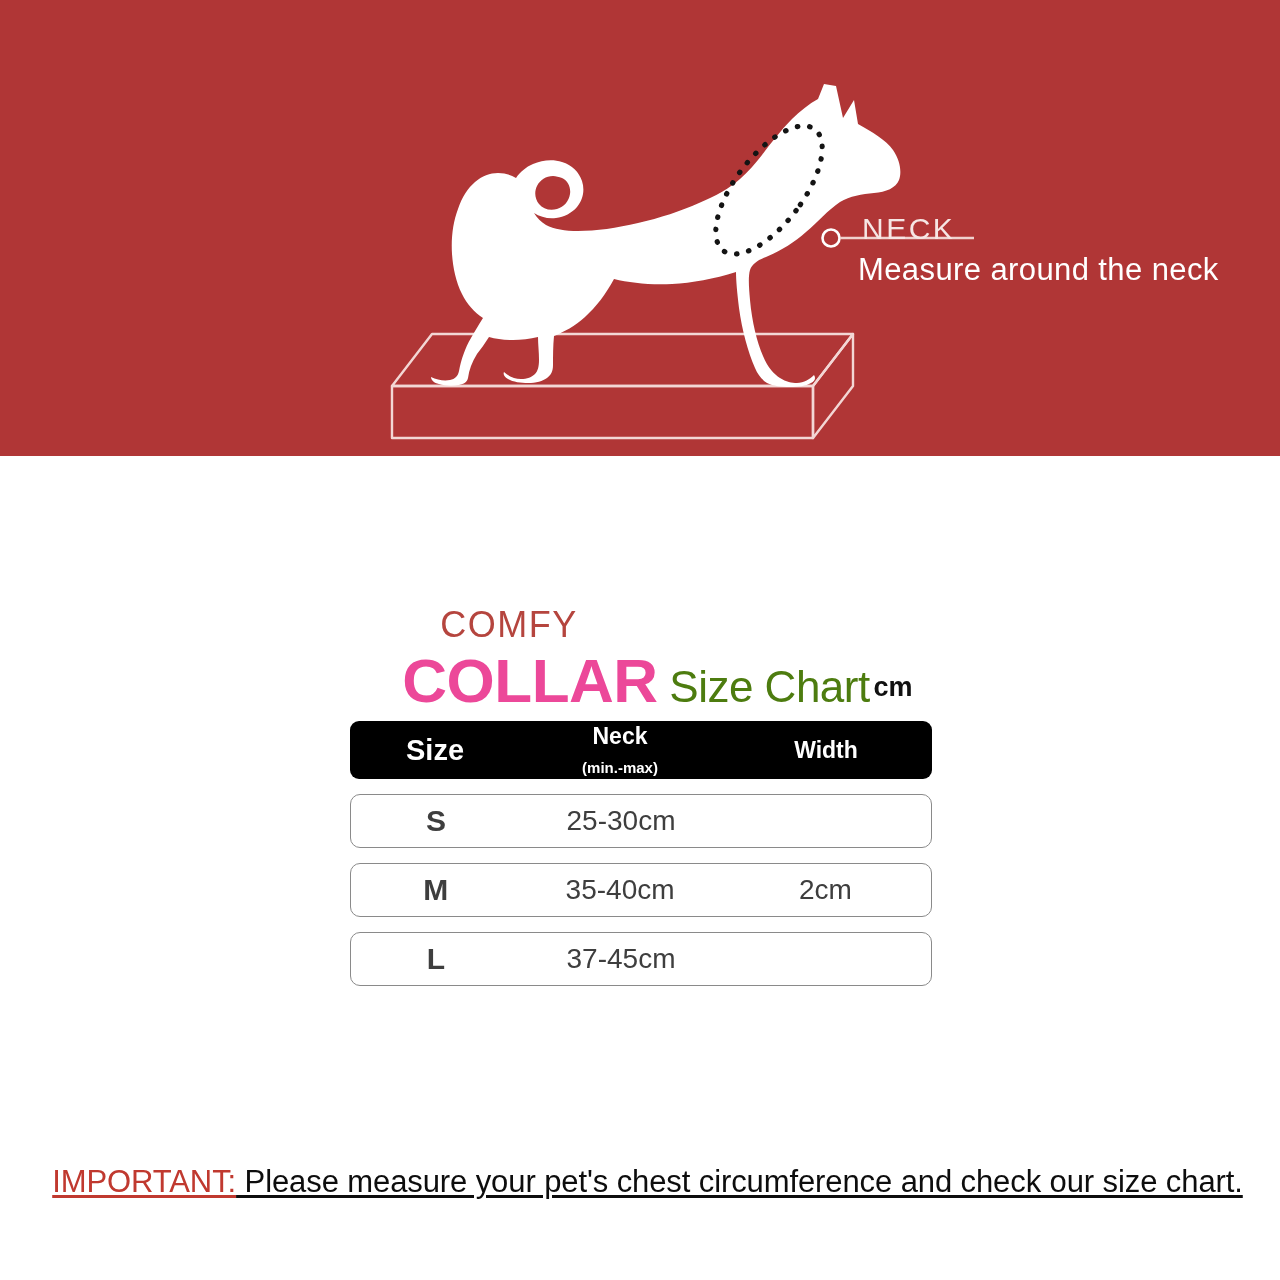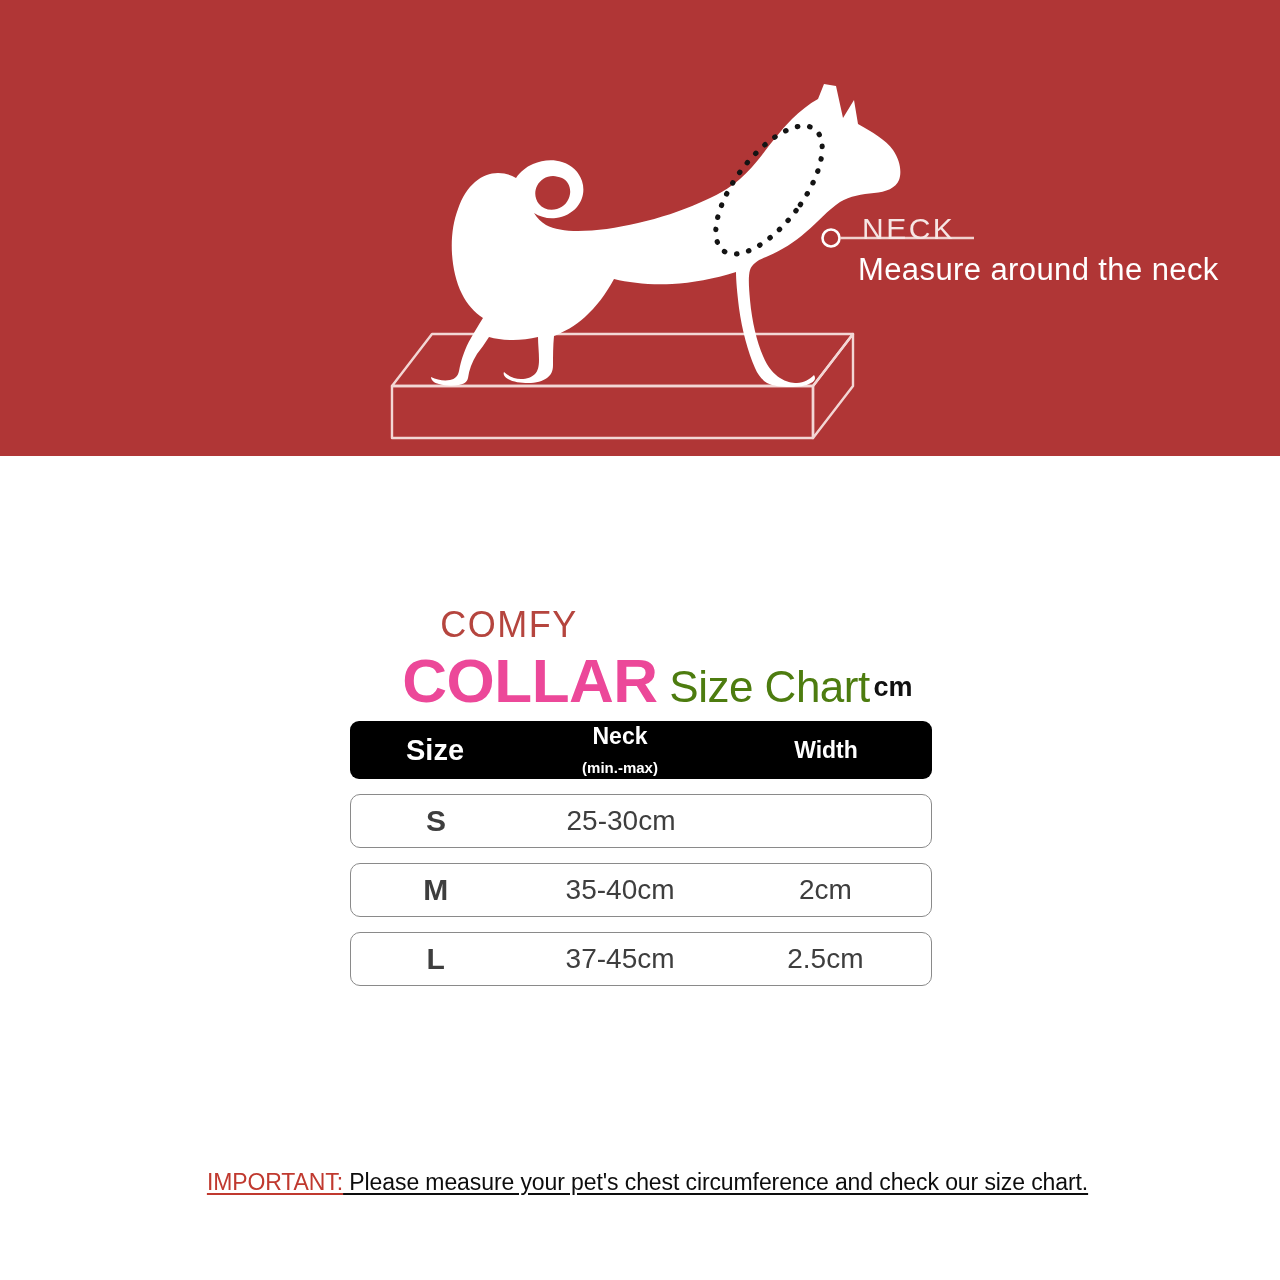--- a/index.html
+++ b/index.html
@@ -194,21 +194,21 @@
     position: absolute;
     left: 0;
     top: 1165px;
     width: 1280px;
     text-align: center;
     line-height: 34px;
   }
 
   .footer-line {
     display: block;
-    font-size: 23px;
+    font-size: 31px;
     color: #0d0d0d;
     white-space: nowrap;
     padding-left: 15px;
   }
 
   .footer-line-1 { letter-spacing: -0.1px; }
   .footer-line-2 { letter-spacing: -0.35px; }
 
   .footer-u { text-decoration: underline; text-underline-offset: 3px; }
 
@@ -355,21 +355,20 @@
 
     <div class="row row-body">
       <div class="col-size">M</div>
       <div class="col-neck">35-40cm</div>
       <div class="col-width">2cm</div>
     </div>
 
     <div class="row row-body">
       <div class="col-size">L</div>
       <div class="col-neck">37-45cm</div>
-      <div class="col-width">2.5cm</div>
     </div>
   </div>
 
   <div class="footer">
     <span class="footer-line footer-line-1"><span class="footer-important">IMPORTANT:</span><span class="footer-u"> Please measure your pet's chest circumference and check our size chart.</span></span>
   </div>
 
 </div>
 
 </body></html>

